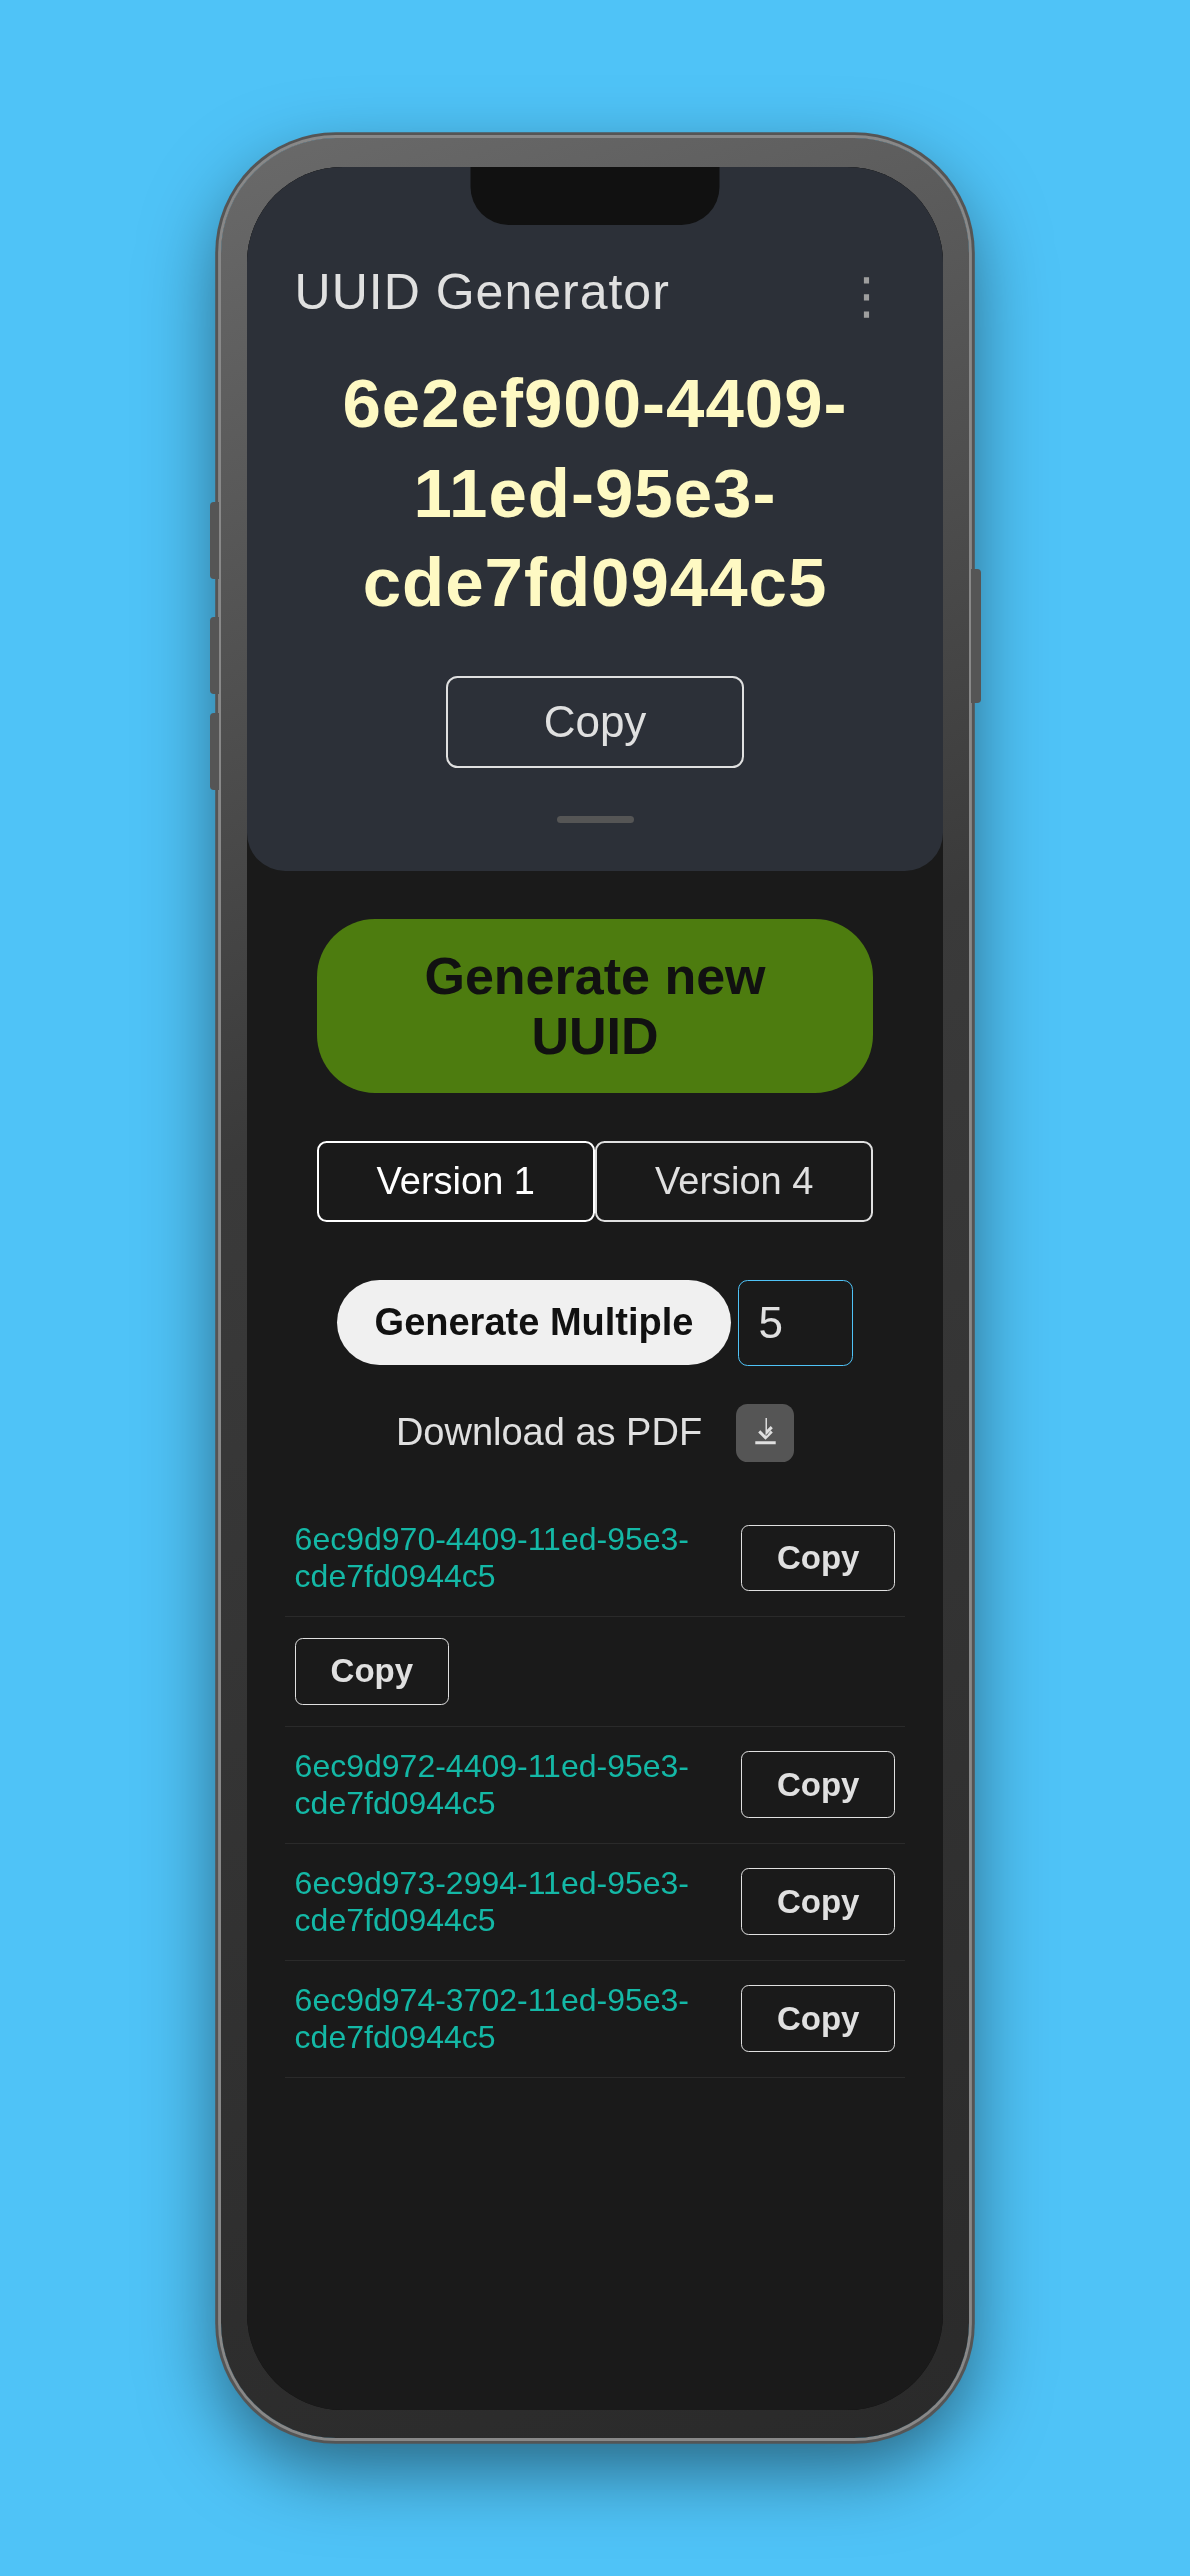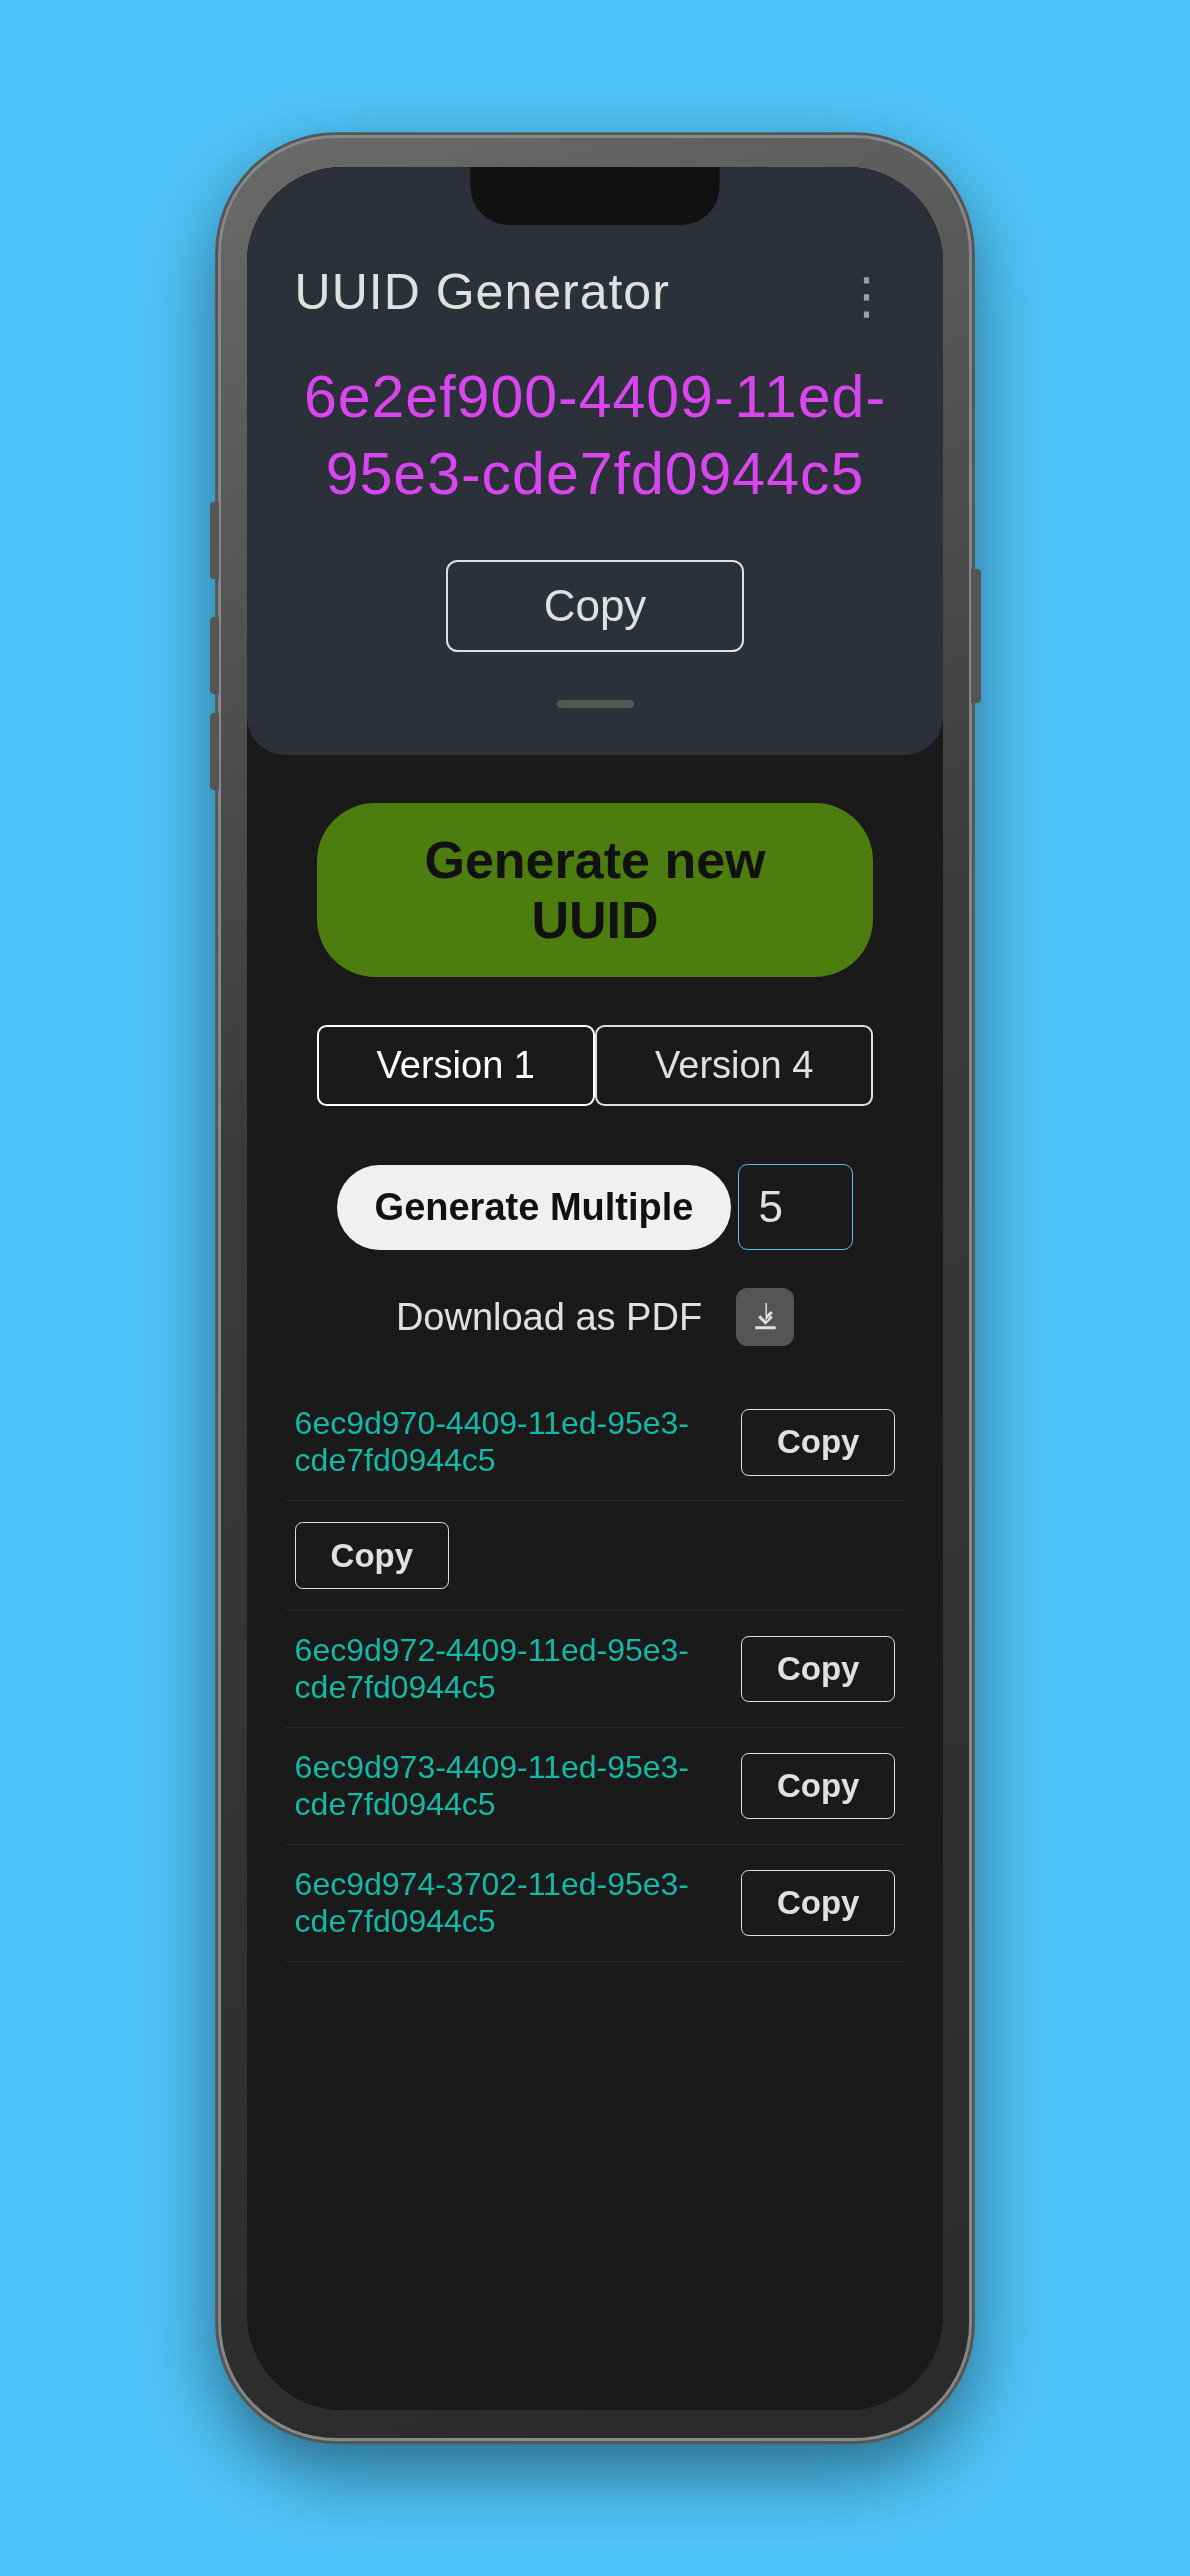--- a/index.html
+++ b/index.html
@@ -114,23 +114,23 @@
 
     .menu-dots {
       color: #9e9e9e;
       font-size: 50px;
       letter-spacing: 3.8px;
       line-height: 0.5;
       padding-top: 9.6px;
     }
 
     .uuid-display {
-      color: #d946ef;
-      font-size: 59px;
-      font-weight: 400;
+      color: #fef9c3;
+      font-size: 69px;
+      font-weight: 700;
       text-align: center;
       line-height: 1.3;
       margin-bottom: 48px;
       letter-spacing: 1px;
     }
 
     .copy-btn-main {
       border: 2.9px solid #e0e0e0;
       background: transparent;
       color: #e0e0e0;
@@ -343,21 +343,21 @@
               <button class="copy-btn-small">Copy</button>
             </div>
             <div class="uuid-list-item">
               <button class="copy-btn-small">Copy</button>
             </div>
             <div class="uuid-list-item">
               <span class="uuid-text">6ec9d972-4409-11ed-95e3-cde7fd0944c5</span>
               <button class="copy-btn-small">Copy</button>
             </div>
             <div class="uuid-list-item">
-              <span class="uuid-text">6ec9d973-4409-11ed-95e3-cde7fd0944c5</span>
+              <span class="uuid-text">6ec9d973-2994-11ed-95e3-cde7fd0944c5</span>
               <button class="copy-btn-small">Copy</button>
             </div>
             <div class="uuid-list-item">
               <span class="uuid-text">6ec9d974-3702-11ed-95e3-cde7fd0944c5</span>
               <button class="copy-btn-small">Copy</button>
             </div>
           </div>
 
       </div>
     </div>

